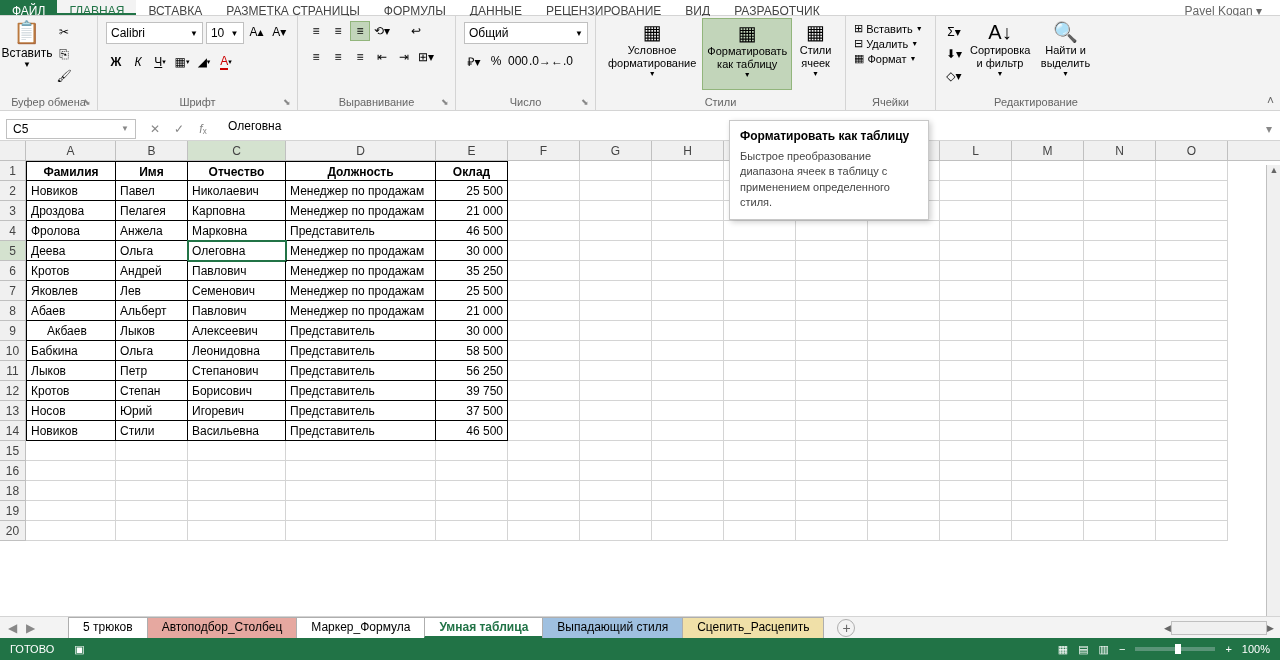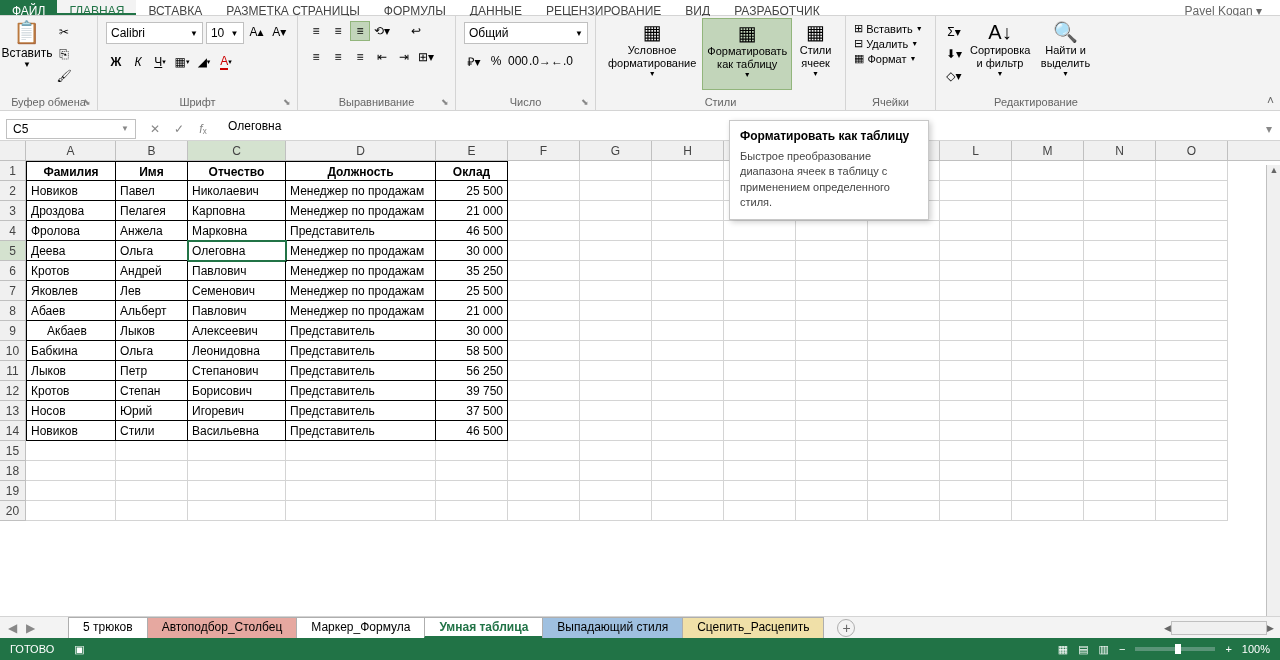--- a/index.html
+++ b/index.html
@@ -599,20 +599,38 @@
         <div class="cell" style="width: 72px;"></div>
         <div class="cell" style="width: 72px;"></div>
         <div class="cell" style="width: 72px;"></div>
         <div class="cell" style="width: 72px;"></div>
         <div class="cell" style="width: 72px;"></div>
         <div class="cell" style="width: 72px;"></div>
         <div class="cell" style="width: 72px;"></div>
         <div class="cell" style="width: 72px;"></div>
       </div>
       <div class="row">
+        <div class="row-h">16</div>
+        <div class="cell" style="width: 90px;"></div>
+        <div class="cell" style="width: 72px;"></div>
+        <div class="cell" style="width: 98px;"></div>
+        <div class="cell" style="width: 150px;"></div>
+        <div class="cell" style="width: 72px;"></div>
+        <div class="cell" style="width: 72px;"></div>
+        <div class="cell" style="width: 72px;"></div>
+        <div class="cell" style="width: 72px;"></div>
+        <div class="cell" style="width: 72px;"></div>
+        <div class="cell" style="width: 72px;"></div>
+        <div class="cell" style="width: 72px;"></div>
+        <div class="cell" style="width: 72px;"></div>
+        <div class="cell" style="width: 72px;"></div>
+        <div class="cell" style="width: 72px;"></div>
+        <div class="cell" style="width: 72px;"></div>
+      </div>
+      <div class="row">
         <div class="row-h">18</div>
         <div class="cell" style="width: 90px;"></div>
         <div class="cell" style="width: 72px;"></div>
         <div class="cell" style="width: 98px;"></div>
         <div class="cell" style="width: 150px;"></div>
         <div class="cell" style="width: 72px;"></div>
         <div class="cell" style="width: 72px;"></div>
         <div class="cell" style="width: 72px;"></div>
         <div class="cell" style="width: 72px;"></div>
         <div class="cell" style="width: 72px;"></div>

